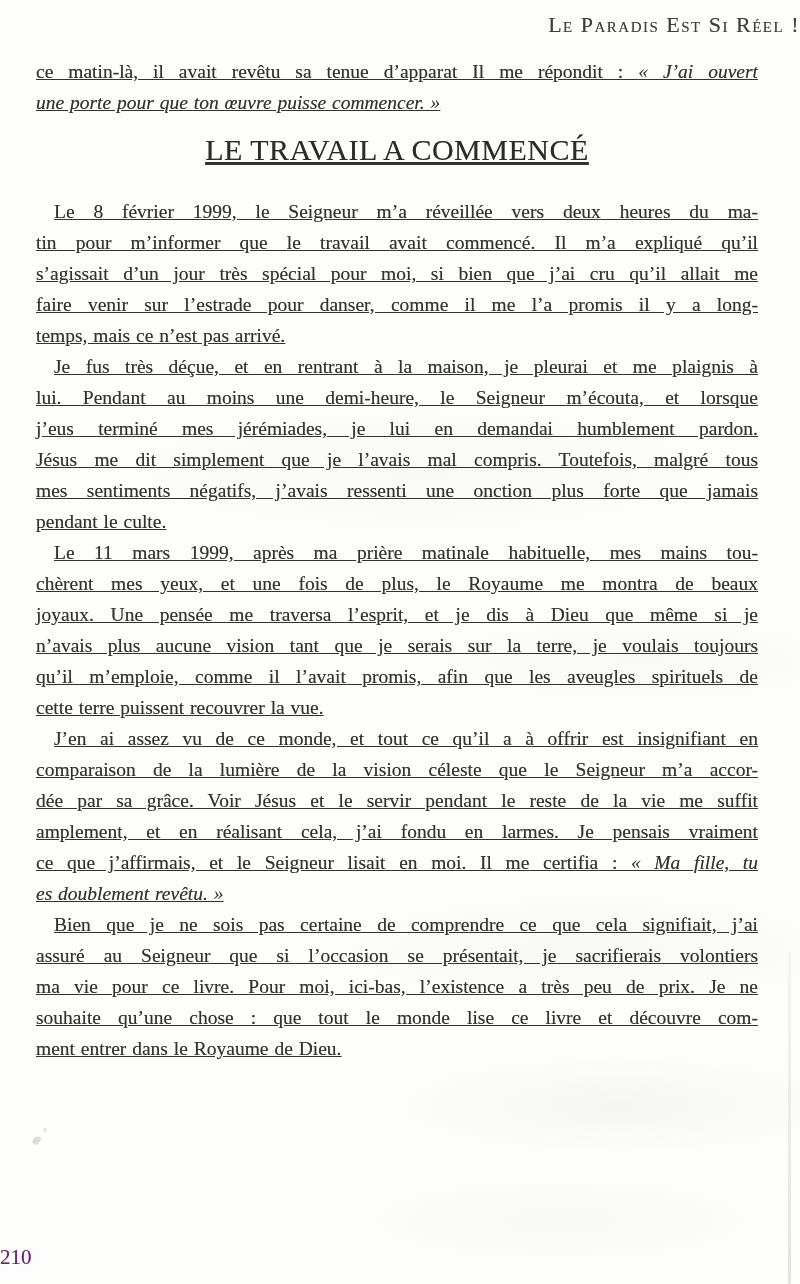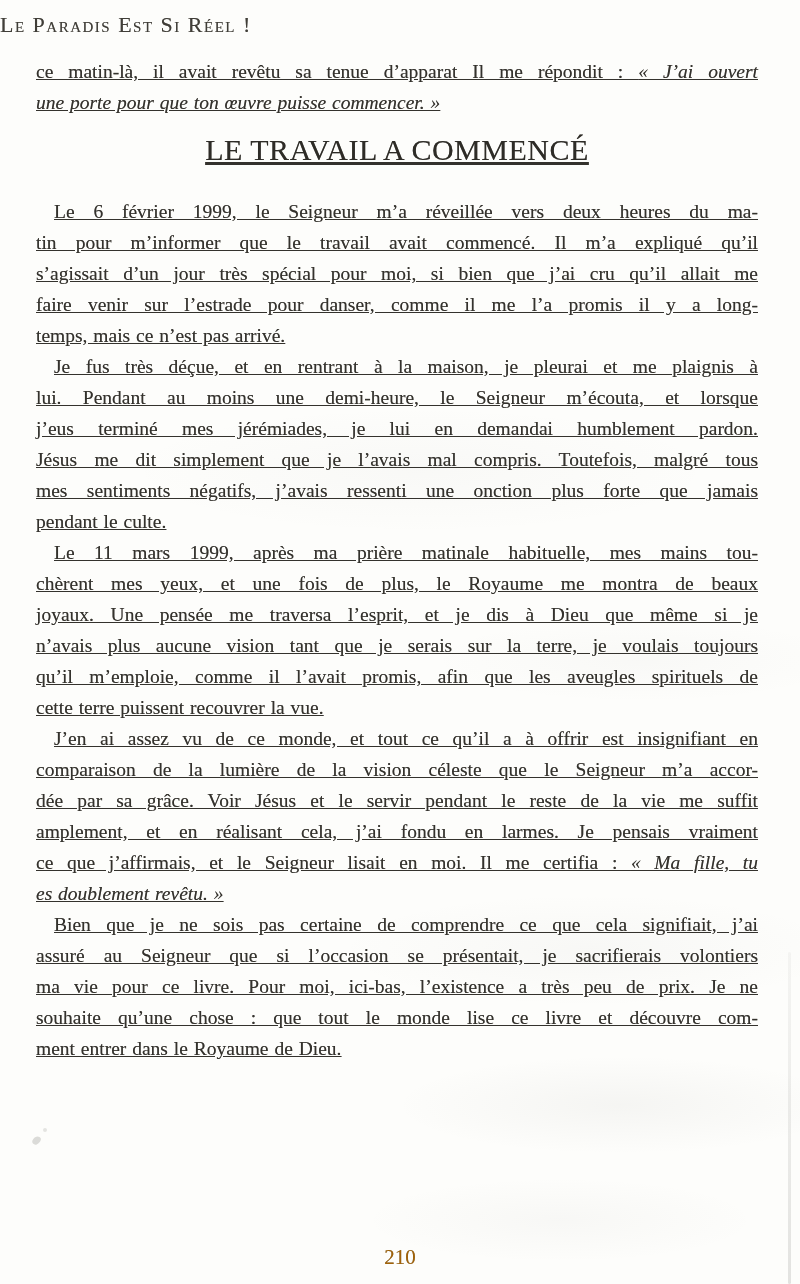--- a/index.html
+++ b/index.html
@@ -21,21 +21,21 @@
       radial-gradient(ellipse 300px 60px at 640px 660px, rgba(115,115,108,0.03), transparent 70%);
     font-family: "Liberation Serif", "DejaVu Serif", serif;
     color: #34322d;
   }
 
   .running-header {
     position: absolute;
     top: 12px;
     left: 0;
     right: 0;
-    text-align: left;
+    text-align: right;
     font-variant-caps: small-caps;
     font-size: 22px;
     letter-spacing: 1.5px;
     color: #403e38;
     text-shadow: 0 0 0.5px rgba(64,62,56,0.5);
   }
 
   .text-block {
     position: absolute;
     top: 56px;
@@ -76,23 +76,23 @@
     margin-bottom: 25px;
     color: #2e2c27;
     text-shadow: 0 0 0.6px rgba(46,44,39,0.55);
   }
 
   .page-number {
     position: absolute;
     bottom: 14px;
     left: 0;
     right: 0;
-    text-align: center;
+    text-align: left;
     font-size: 21px;
-    color: #a16207;
+    color: #701a75;
     text-shadow: 0 0 0.5px rgba(58,56,51,0.5);
   }
 
   
   .edge-line {
     position: absolute;
     right: 9px;
     top: 952px;
     bottom: 0;
     width: 3px;
@@ -129,21 +129,21 @@
       <div class="paragraph">
         <div class="line fill"><span>ce matin-là, il avait revêtu sa tenue d’apparat Il me répondit : </span><em>« J’ai ouvert</em></div>
         <div class="line"><em>une porte pour que ton œuvre puisse commencer. »</em></div>
       </div>
     </div>
 
   <div class="section-heading">LE TRAVAIL A COMMENCÉ</div>
 
   <div id="body-paragraphs-container">
       <div class="paragraph">
-        <div class="line fill indent"><span>Le 6 février 1999, le Seigneur m’a réveillée vers deux heures du ma-</span></div>
+        <div class="line fill indent"><span>Le 8 février 1999, le Seigneur m’a réveillée vers deux heures du ma-</span></div>
         <div class="line fill"><span>tin pour m’informer que le travail avait commencé. Il m’a expliqué qu’il</span></div>
         <div class="line fill"><span>s’agissait d’un jour très spécial pour moi, si bien que j’ai cru qu’il allait me</span></div>
         <div class="line fill"><span>faire venir sur l’estrade pour danser, comme il me l’a promis il y a long-</span></div>
         <div class="line"><span>temps, mais ce n’est pas arrivé.</span></div>
       </div>
       <div class="paragraph">
         <div class="line fill indent"><span>Je fus très déçue, et en rentrant à la maison, je pleurai et me plaignis à</span></div>
         <div class="line fill"><span>lui. Pendant au moins une demi-heure, le Seigneur m’écouta, et lorsque</span></div>
         <div class="line fill"><span>j’eus terminé mes jérémiades, je lui en demandai humblement pardon.</span></div>
         <div class="line fill"><span>Jésus me dit simplement que je l’avais mal compris. Toutefois, malgré tous</span></div>

